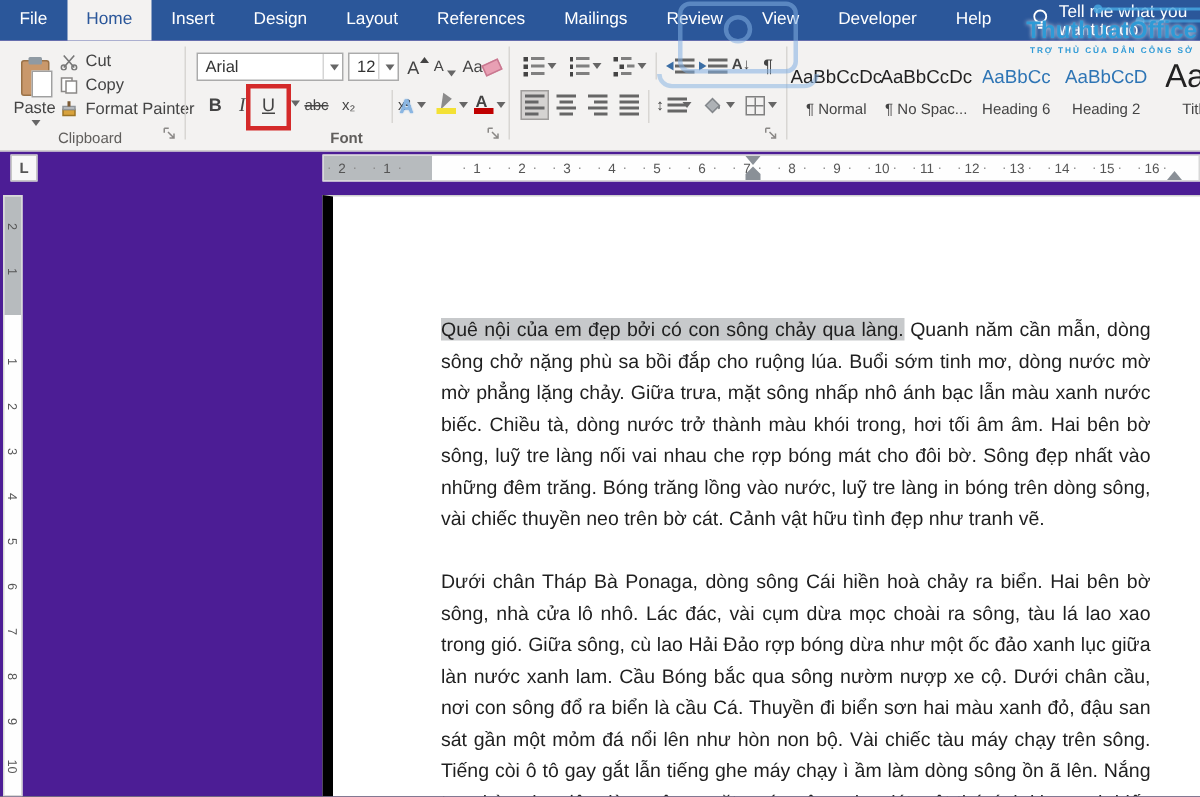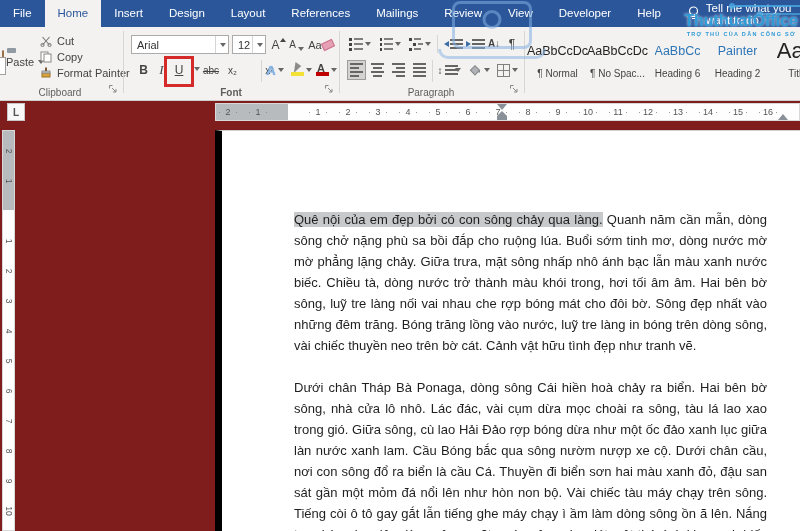--- a/index.html
+++ b/index.html
@@ -1,34 +1,34 @@
 <!DOCTYPE html>
 <html><head>
 <meta charset="utf-8">
 <style>
   html,body{margin:0;padding:0;background:#555;}
   *{box-sizing:border-box;font-family:"Liberation Sans","DejaVu Sans",sans-serif;}
-  .screen{position:relative;width:800px;height:531px;overflow:hidden;background:#7f1d1d;margin:0 auto;}
+  .screen{position:relative;width:800px;height:531px;overflow:hidden;background:#4c1d95;margin:0 auto;}
 
   
   .tabbar{position:absolute;left:0;top:0;width:800px;height:27px;background:#2b579a;display:flex;align-items:stretch;color:#fff;z-index:5;}
   .tab{padding:0 13px;font-size:11.5px;line-height:27px;cursor:default;white-space:nowrap;}
   .tab.active{background:#f3f2f1;color:#2b579a;}
   .tellme{display:flex;align-items:center;gap:7px;margin-left:14px;font-size:11.5px;color:#fff;}
 
   
   .ribbon{position:absolute;left:0;top:27px;width:800px;height:74px;background:#f3f2f1;border-bottom:1px solid #d0cece;z-index:4;}
   .gsep{position:absolute;top:4px;height:62px;width:1px;background:#d8d6d3;}
   .glabel{position:absolute;bottom:2px;font-size:10px;color:#605e5c;text-align:center;}
   .launcher{position:absolute;bottom:4px;width:12px;height:12px;cursor:pointer;}
   .rbtn{position:absolute;display:flex;align-items:center;justify-content:center;color:#444;cursor:pointer;}
   .dd{width:0;height:0;border-left:3px solid transparent;border-right:3px solid transparent;border-top:4px solid #666;display:inline-block;margin-left:2px;}
 
   
-  .paste{left:5px;top:5px;width:36px;height:60px;flex-direction:row;font-size:11px;gap:2px;}
+  .paste{left:5px;top:5px;width:36px;height:60px;flex-direction:column;font-size:11px;gap:2px;}
   .clipicon{width:19px;height:24px;background:#c9986b;border:1px solid #9a7248;border-radius:2px;position:relative;}
   .clipicon:before{content:"";position:absolute;left:4px;top:-3px;width:9px;height:5px;background:#8f9aa3;border-radius:1px;}
   .clipicon:after{content:"";position:absolute;right:-3px;top:6px;width:12px;height:16px;background:#fff;border:1px solid #a0a0a0;}
   .smallcmd{position:absolute;left:40px;display:flex;align-items:center;gap:5px;font-size:11px;color:#444;cursor:pointer;white-space:nowrap;}
 
   
   .combo{position:absolute;height:19px;background:#fff;border:1px solid #ababab;display:flex;align-items:center;font-size:11px;color:#333;cursor:pointer;}
   .combo .cval{flex:1;padding-left:5px;}
   .combo .cdd{width:13px;height:100%;display:flex;align-items:center;justify-content:center;border-left:1px solid #d5d5d5;}
   .fbtn{font-size:12px;width:17px;height:20px;}
@@ -375,21 +375,20 @@
             <rect x="3" y="3" width="6.5" height="6.5" transform="rotate(45 6 6)" fill="#aeb2b6" stroke="#83878b"></rect>
             <path d="M11 8c0 1-1.5 1-1.5 0 0-.8 1.5-2 1.5-2z" fill="#83878b"></path>
           </svg>
         </span>
         <span class="dd"></span>
     </div>
     <div class="rbtn" style="left:494px;top:33px;width:26px;height:20px;">
         <span class="gridicon"></span>
         <span class="dd"></span>
       </div>
-    <div class="glabel" style="left:341px;width:180px;">Paragraph</div>
     <div class="launcher" style="left:509px;">
         <svg width="10" height="10" viewBox="0 0 10 10">
           <path d="M1.5 1.5h3M1.5 1.5v3M4 4l4 4M8 5v3h-3" stroke="#8a8886" fill="none"></path>
         </svg>
       </div>
     <div class="gsep" style="left:524px;"></div>
 
     <div class="styles-row">
 
         <div class="style-card">
@@ -401,21 +400,21 @@
           <div class="style-prev">AaBbCcDc</div>
           <div class="style-name">¶ No Spac...</div>
         </div>
 
         <div class="style-card">
           <div class="style-prev blue">AaBbCc</div>
           <div class="style-name">Heading 6</div>
         </div>
 
         <div class="style-card">
-          <div class="style-prev blue">Painter</div>
+          <div class="style-prev blue">AaBbCcD</div>
           <div class="style-name">Heading 2</div>
         </div>
 
         <div class="style-card">
           <div class="style-prev big">AaB</div>
           <div class="style-name">Title</div>
         </div>
       </div>
   </div>
 

